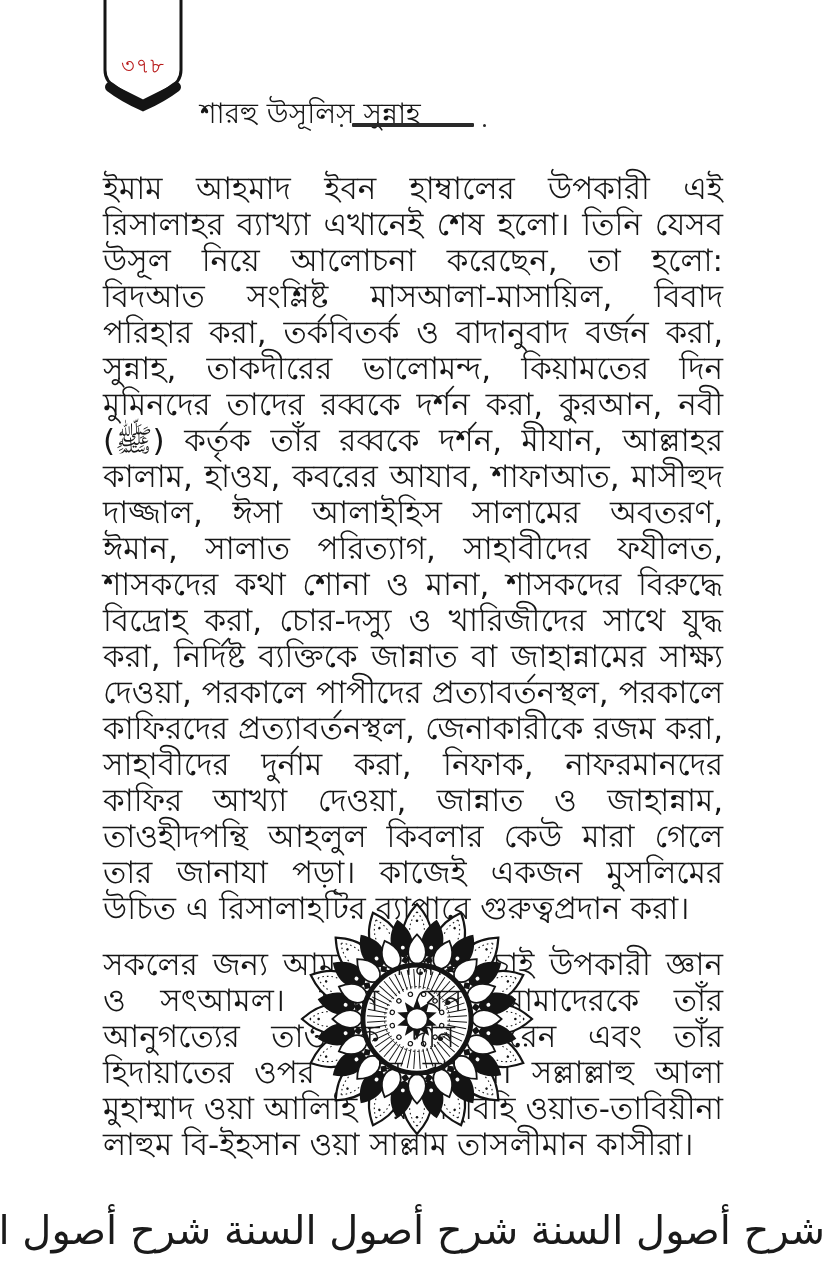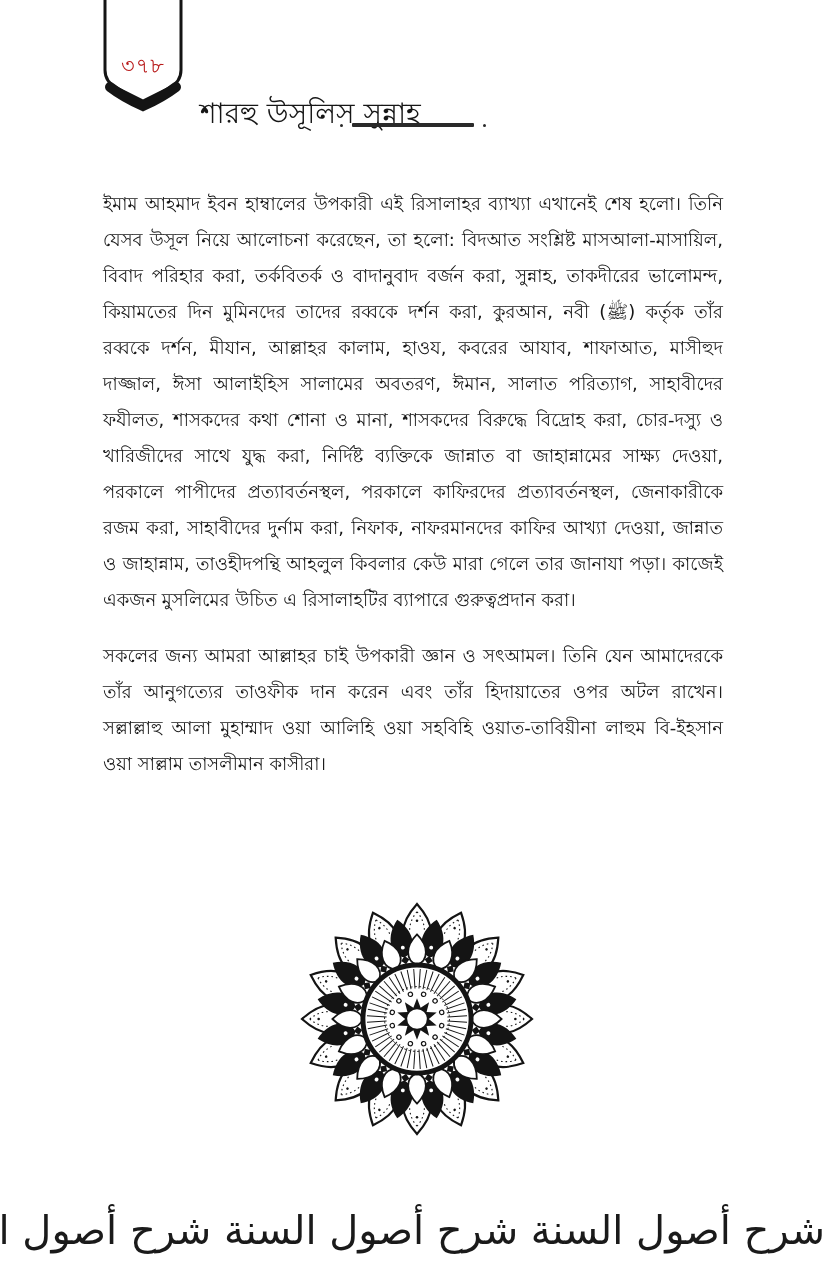--- a/index.html
+++ b/index.html
@@ -21,22 +21,22 @@
   
   .heading-wrap{position:absolute;left:0;top:114px;width:825px;text-align:center;}
   .heading{font-size:31px;font-weight:700;color:#121212;}
   .heading-rule{
     margin-top:9px;display:flex;align-items:center;justify-content:center;gap:9px;
   }
   .rule-bar{width:122px;height:4px;background:#2a2a2a;border-radius:1px;}
   .rule-dot{width:3px;height:3px;background:#2a2a2a;border-radius:50%;}
   
   .body-text{
-    position:absolute;left:103px;top:186px;width:620px;
-    font-size:18px;line-height:36px;text-align:justify;color:#161616;
+    position:absolute;left:103px;top:170px;width:620px;
+    font-size:31px;line-height:36px;text-align:justify;color:#161616;
   }
   .body-text p{margin:0 0 20px 0;}
   
   .mandala-box{position:absolute;left:299px;top:901px;width:236px;height:236px;}
   
   .footer-callig{
     position:absolute;left:0;bottom:8px;width:825px;height:74px;
     overflow:hidden;white-space:nowrap;direction:rtl;text-align:center;
     font-size:40px;line-height:74px;color:#1a1a1a;
     font-family:"DejaVu Sans","Liberation Sans",sans-serif;

